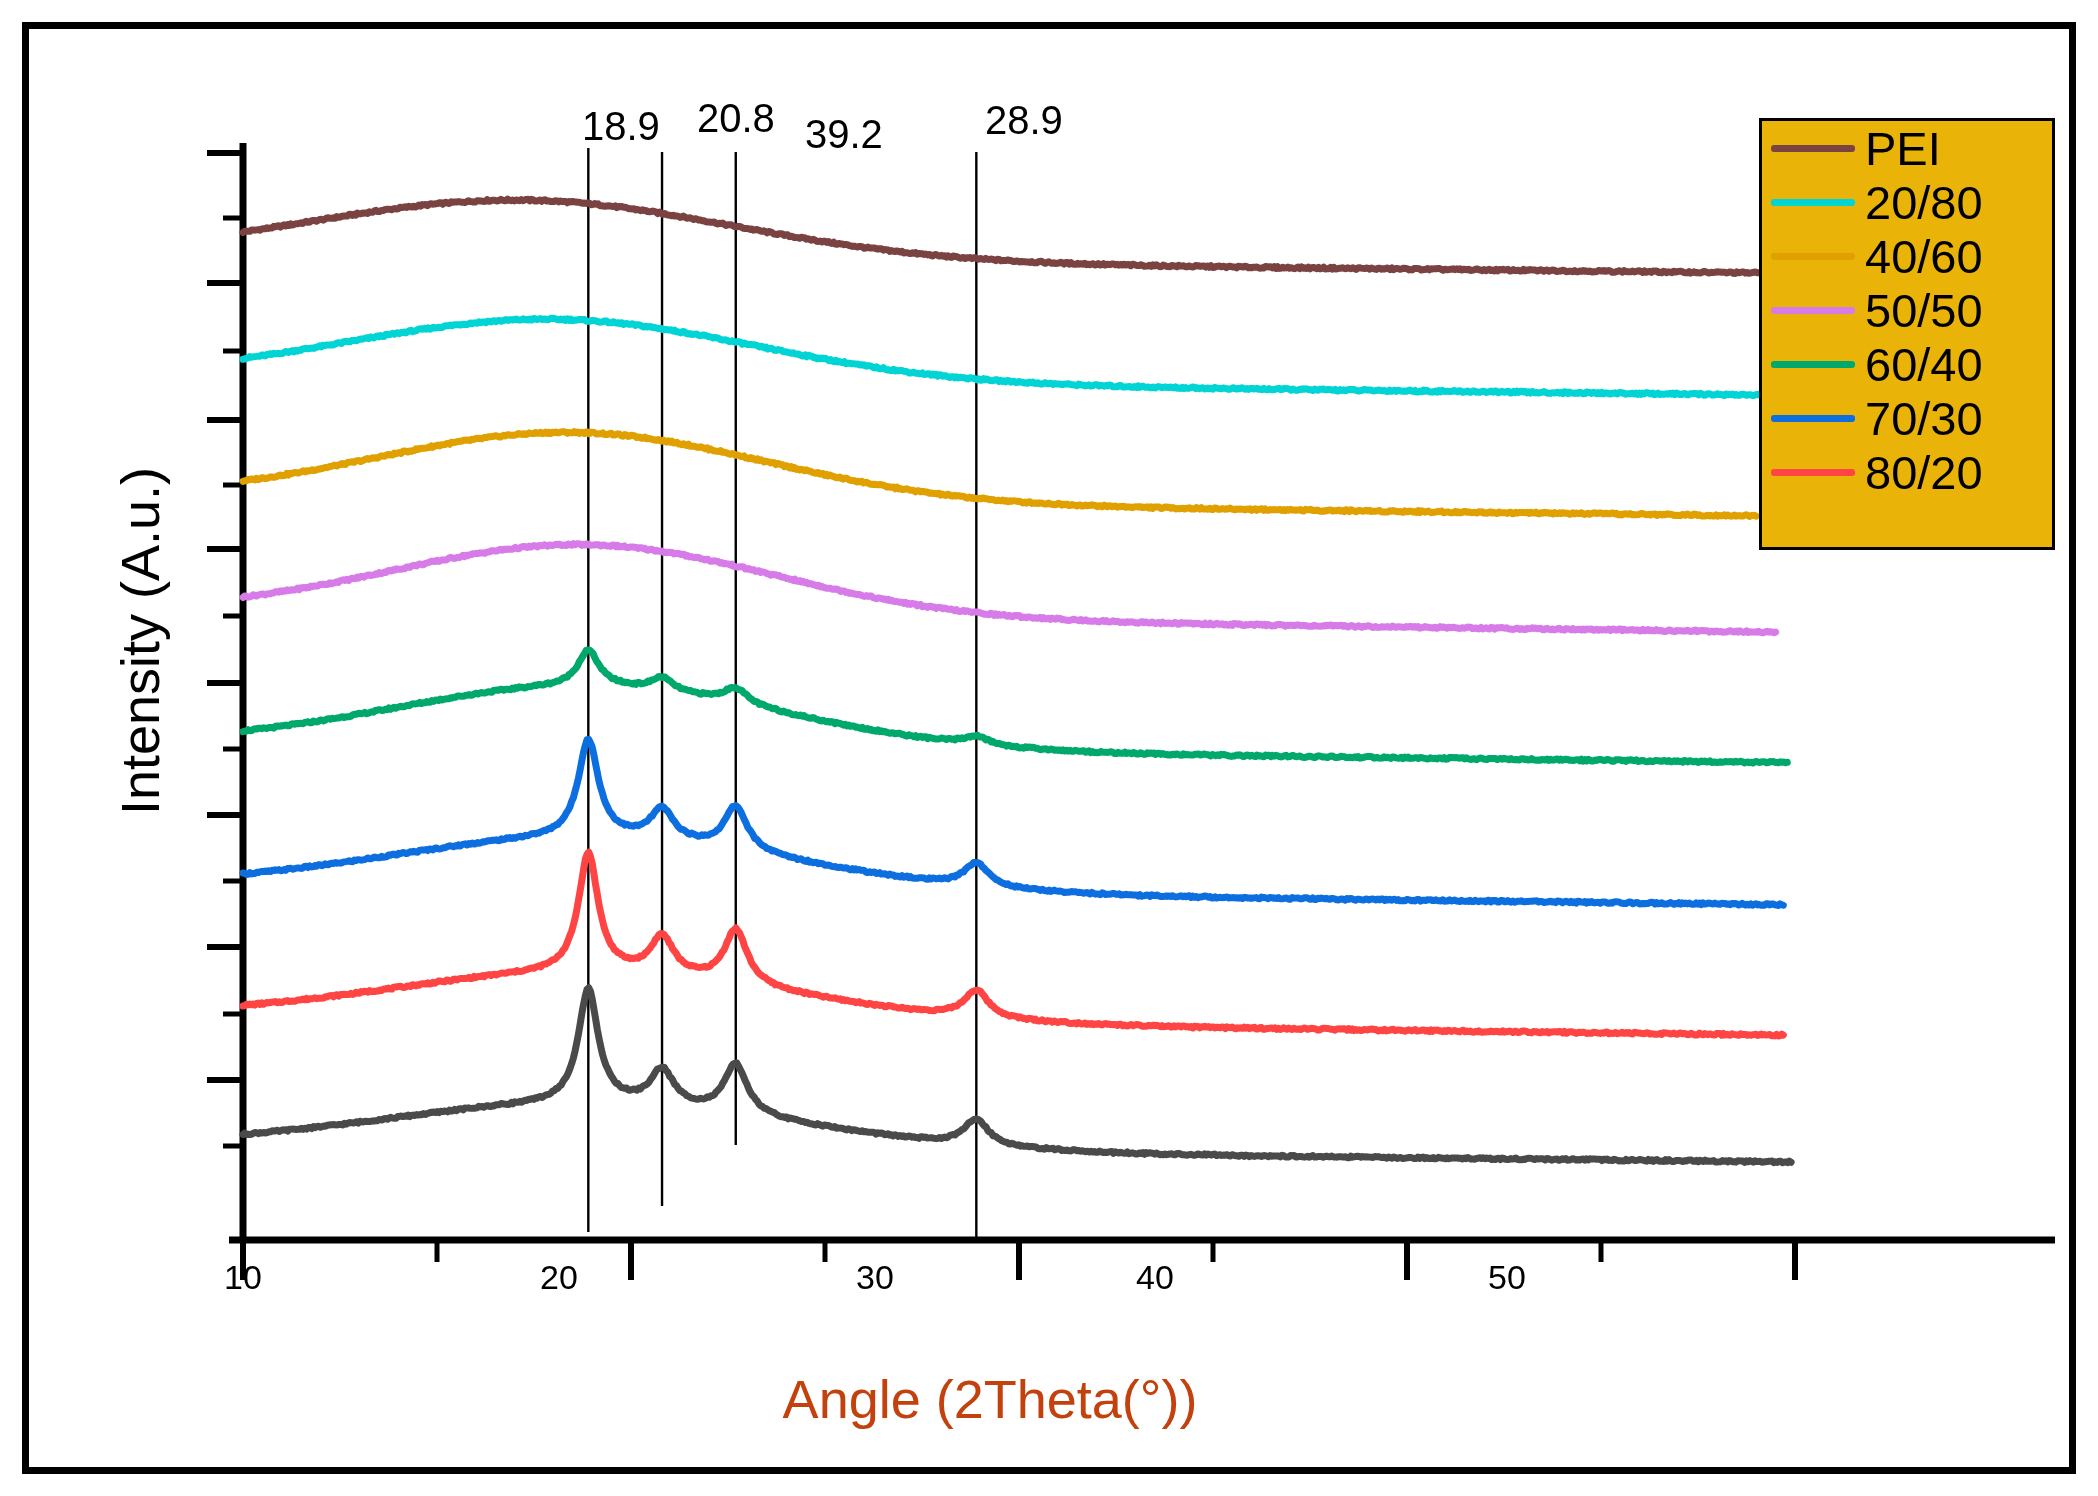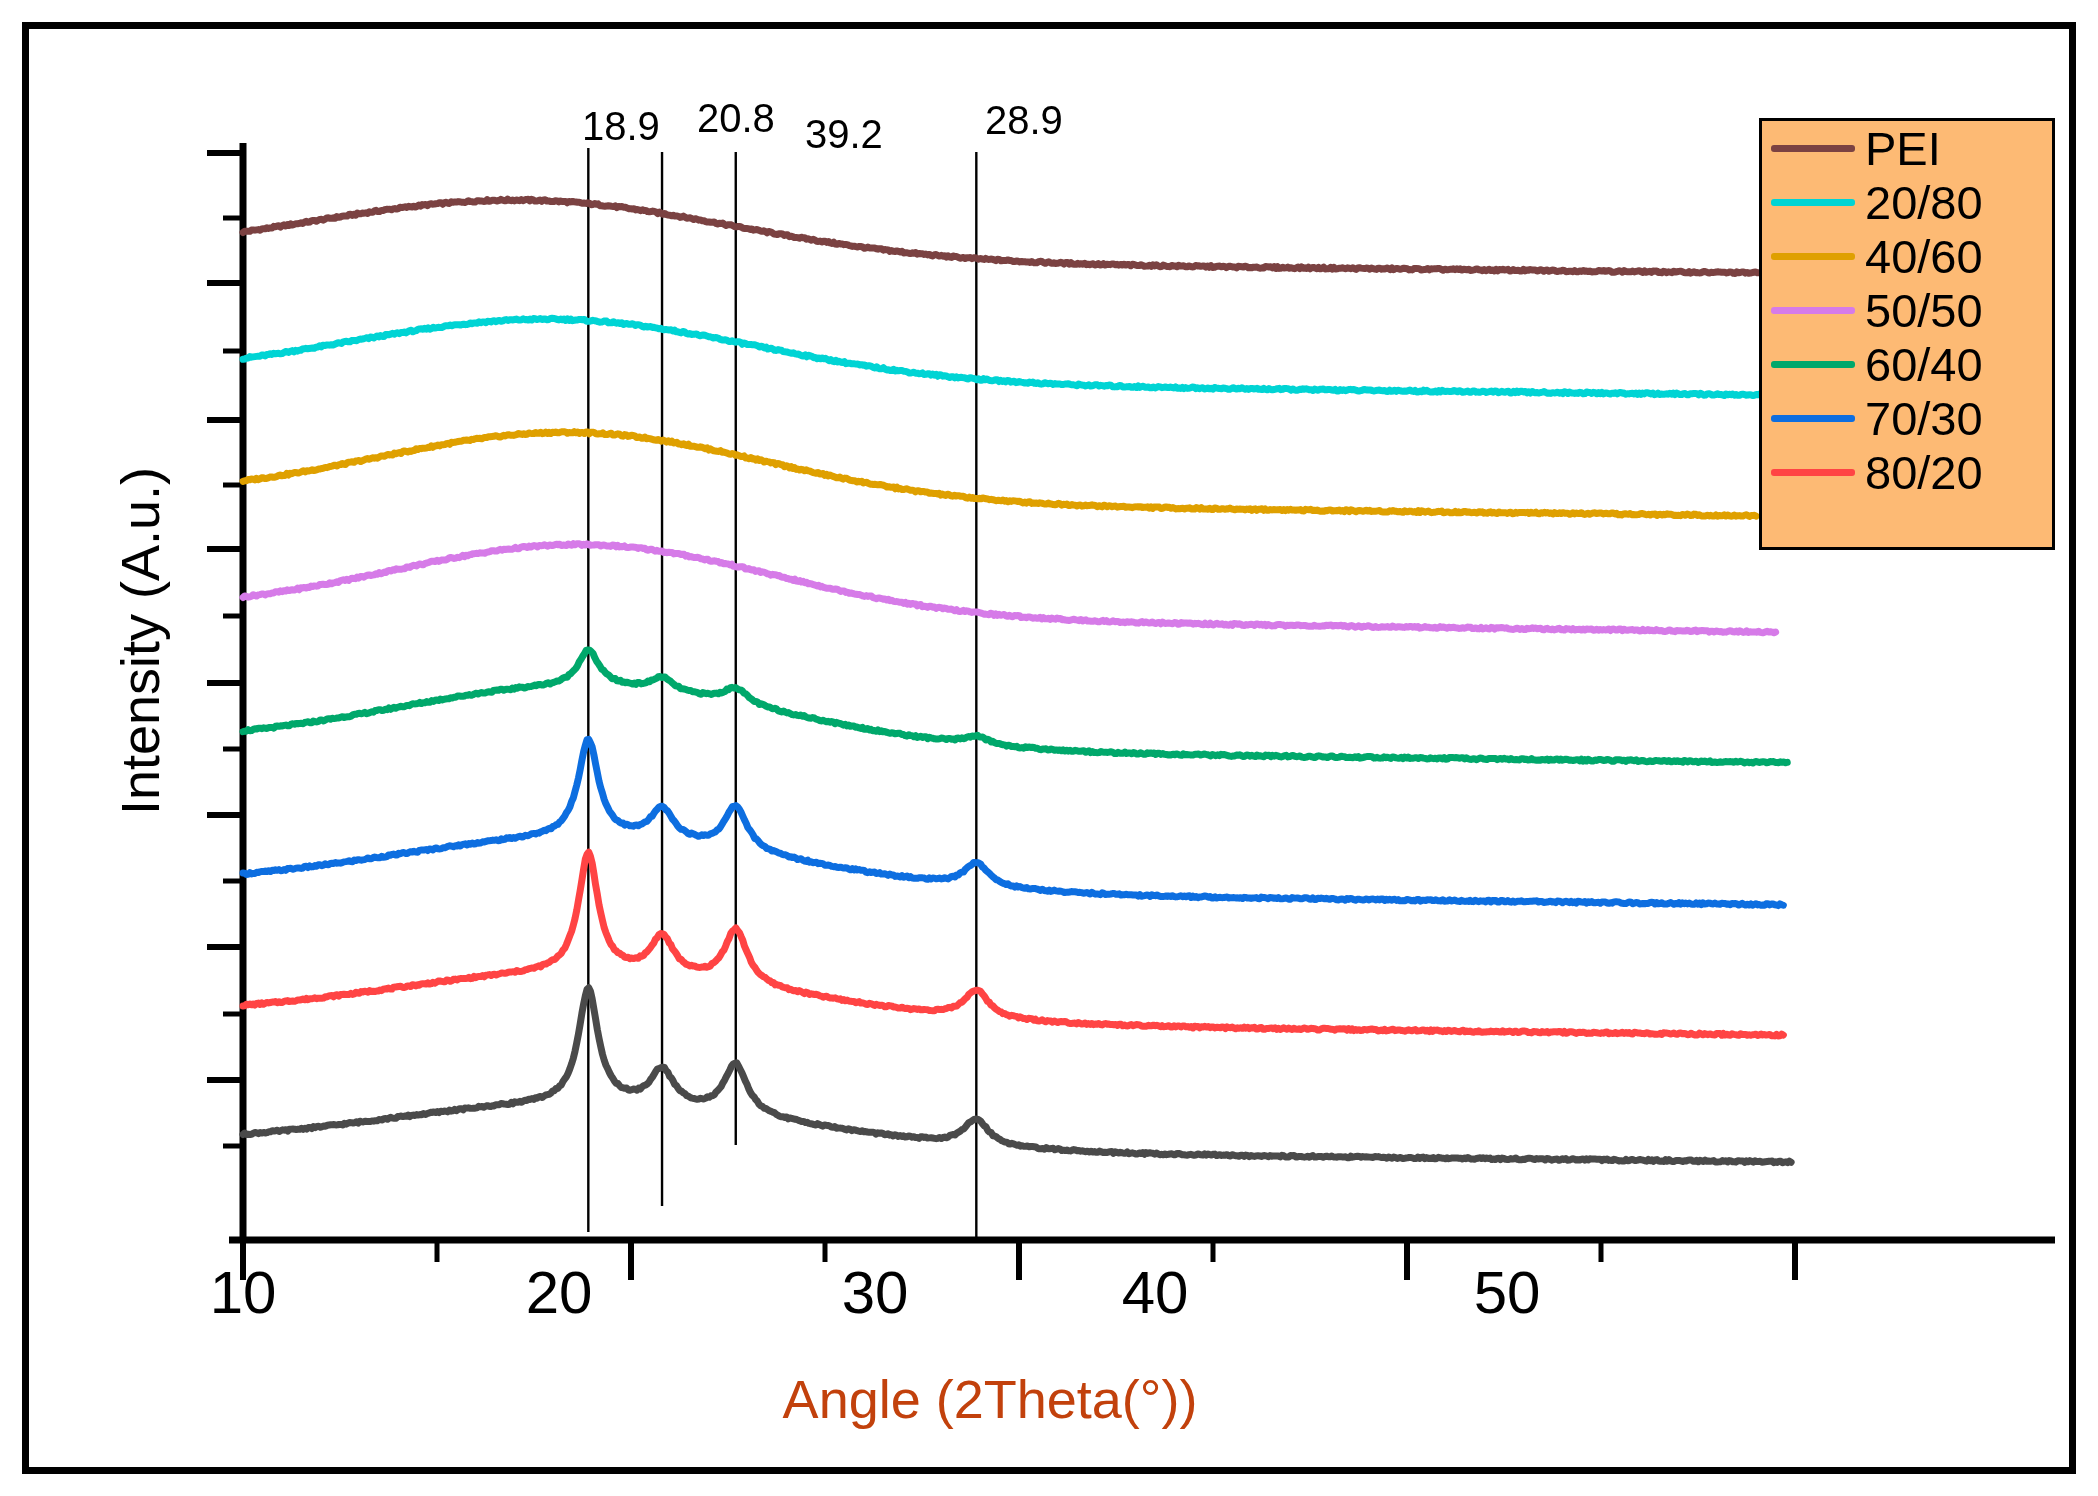--- a/index.html
+++ b/index.html
@@ -43,21 +43,21 @@
   .peak-label {
     position: absolute;
     font-family: "Liberation Sans", sans-serif;
     font-size: 40px;
     color: #000000;
     white-space: nowrap;
   }
   .axis-tick-label {
     position: absolute;
     font-family: "Liberation Sans", sans-serif;
-    font-size: 60px;
+    font-size: 34px;
     color: #000000;
     white-space: nowrap;
     text-align: center;
   }
   #x-axis-title {
     position: absolute;
     left: 640px;
     top: 1368px;
     width: 700px;
     text-align: center;
@@ -79,21 +79,21 @@
     color: #000000;
     white-space: nowrap;
   }
   #legend-box {
     position: absolute;
     left: 1759px;
     top: 118px;
     width: 296px;
     height: 432px;
     border: 3px solid #000000;
-    background: #fdba74;
+    background: #eab308;
     box-sizing: border-box;
   }
   .legend-row {
     position: relative;
     height: 54px;
     display: flex;
     align-items: center;
   }
   .legend-swatch {
     width: 84px;

